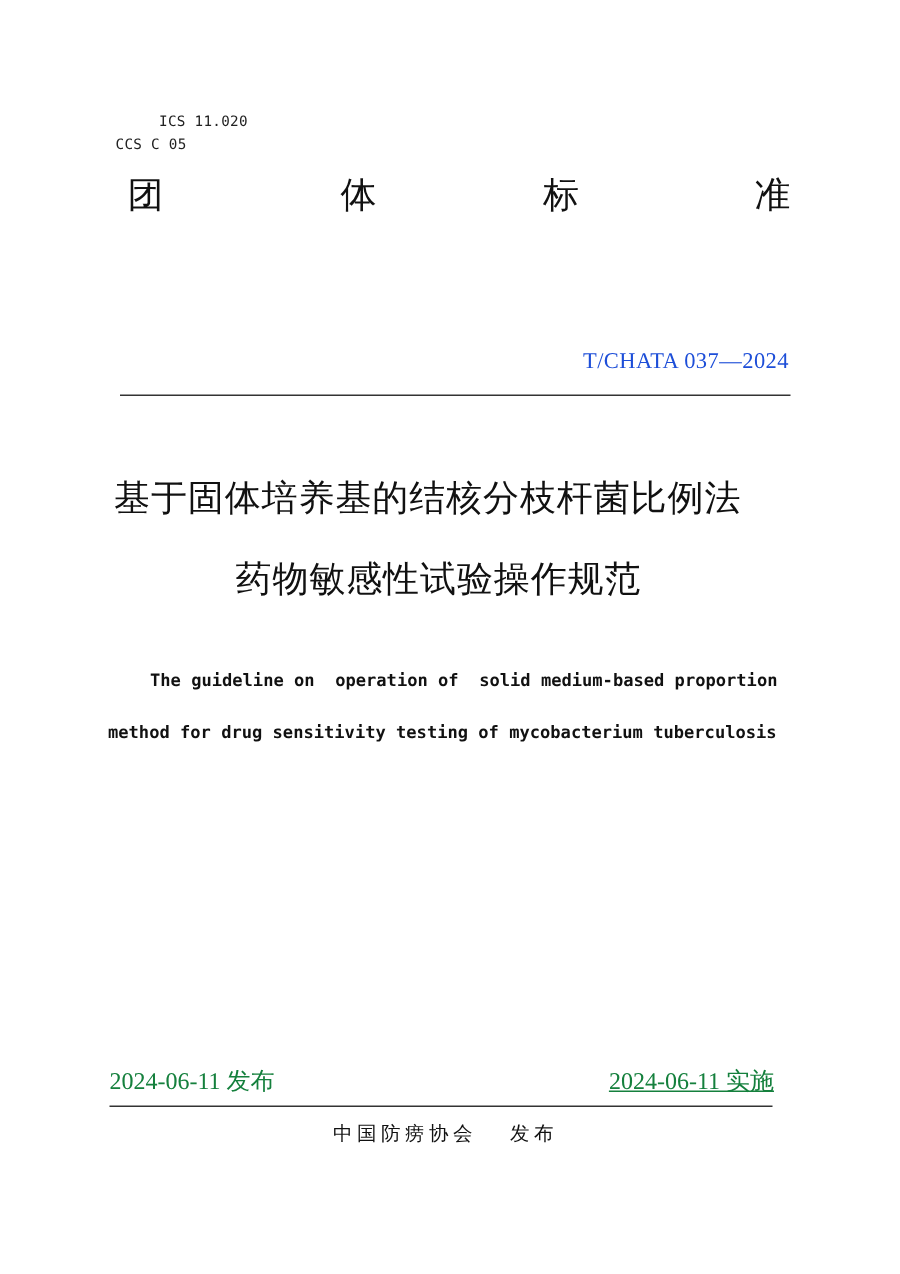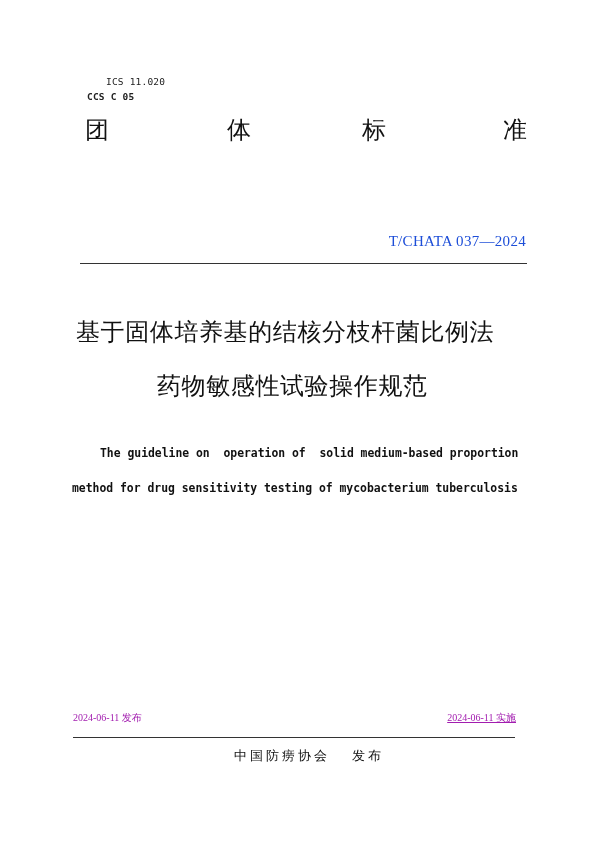--- a/index.html
+++ b/index.html
@@ -16,21 +16,21 @@
     }
     .abs { position: absolute; white-space: nowrap; }
 
     .code-line {
       font-family: "DejaVu Sans Mono", "Liberation Mono", monospace;
       font-size: 9.5px;
       color: #222;
       letter-spacing: 0.2px;
     }
     #ics { left: 78px; top: 76px; margin-left: 28px; }
-    #ccs { left: 87px; top: 91px; font-weight: bold; }
+    #ccs { left: 77px; top: 91px; }
 
     .std-type-char {
       font-family: "DejaVu Sans", sans-serif;
       font-size: 24px;
       color: #111;
       top: 115px;
       line-height: 30px;
     }
     #st-0 { left: 85px; }
     #st-1 { left: 227px; }
@@ -70,31 +70,31 @@
       font-weight: bold;
       font-size: 11.4px;
       color: #111;
       line-height: 16px;
     }
     #title-en-1 { left: 100px; top: 445px; }
     #title-en-2 { left: 72px; top: 480px; text-align: right; }
 
     .date-text {
       font-family: "Liberation Serif", "DejaVu Serif", serif;
-      font-size: 10px;
-      color: #a21caf;
+      font-size: 16px;
+      color: #15803d;
     }
     #release-date { left: 73px; top: 711px; }
     #impl-date { right: 84px; top: 711px; text-decoration: underline; }
 
     #publisher {
       font-family: "DejaVu Sans", sans-serif;
       font-size: 13px;
       letter-spacing: 3px;
-      left: 234px;
+      left: 222px;
       top: 747px;
       color: #111;
     }
     #publisher .gap { display: inline-block; width: 22px; }
   </style>
 </head>
 <body>
 
 <div class="abs code-line" id="ics">ICS 11.020</div>
 <div class="abs code-line" id="ccs">CCS C 05</div>

